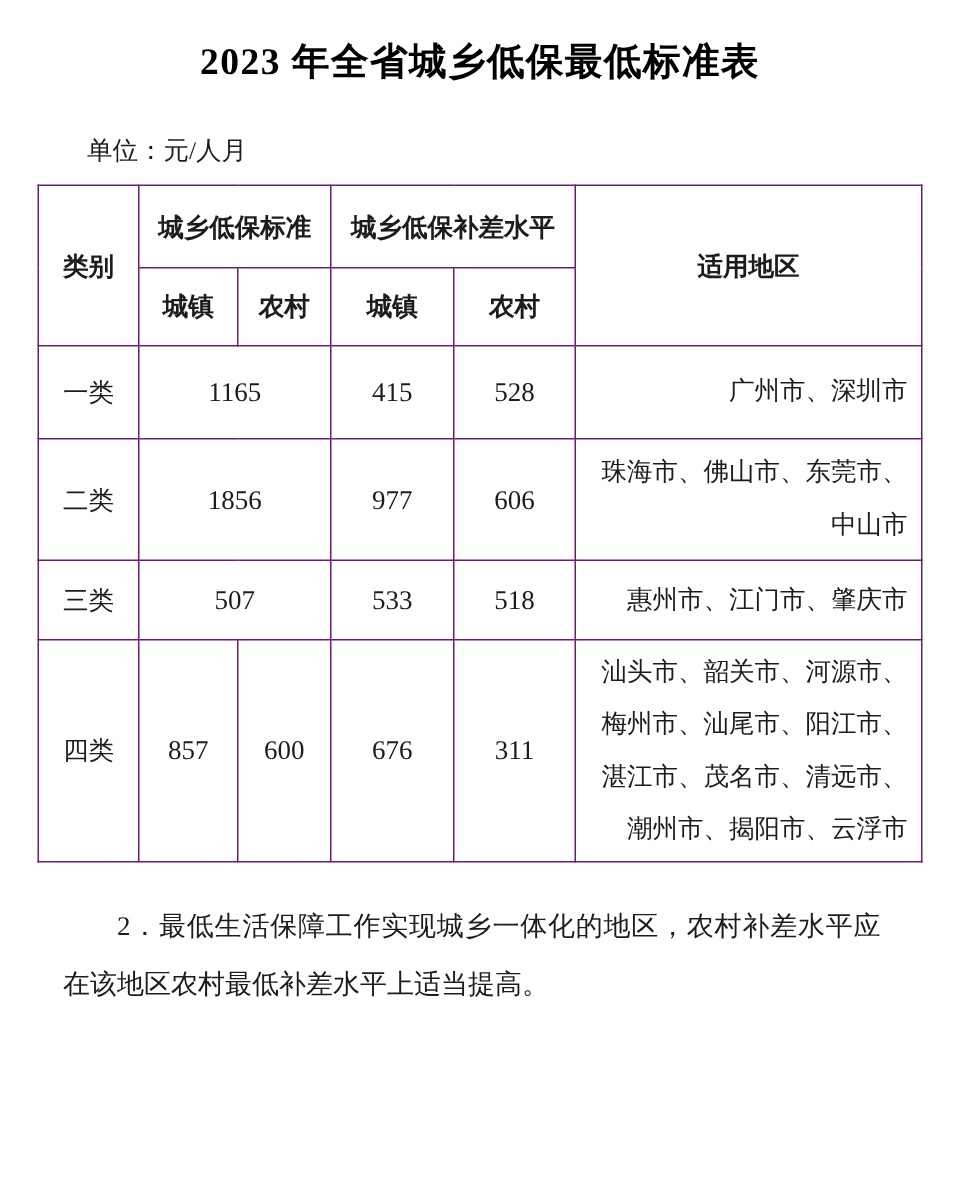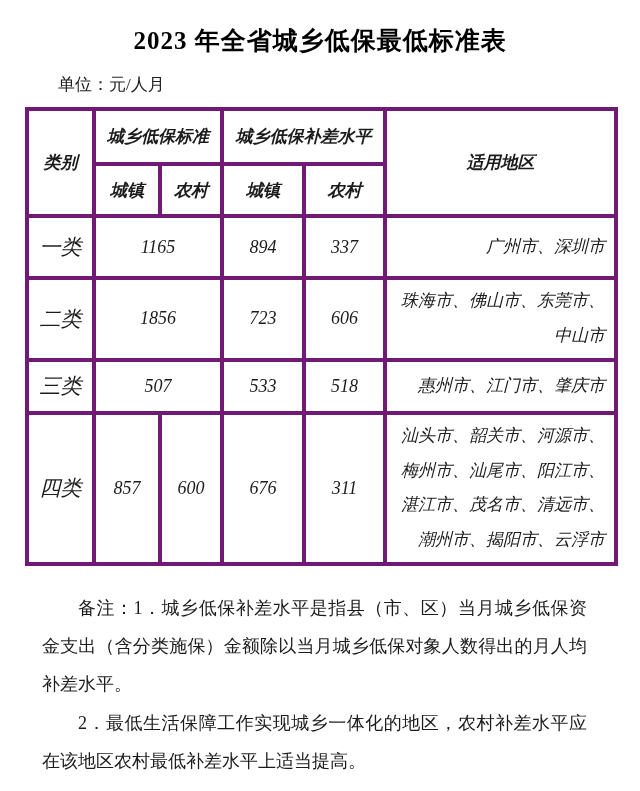--- a/index.html
+++ b/index.html
@@ -17,51 +17,50 @@
     padding-top: 24px;
     text-align: center;
     font-family: "Liberation Serif", "DejaVu Serif", serif;
     font-weight: bold;
     font-size: 25px;
     letter-spacing: 1px;
     color: #000000;
   }
 
   .unit-label {
-    margin: 16px 0 0 58px;
+    margin: 32px 0 0 58px;
     font-size: 17px;
     color: #1c1c1c;
   }
 
   table.std-table {
     margin: 11px 0 0 25px;
     width: 589px;
     border-collapse: collapse;
     table-layout: fixed;
   }
   .std-table th, .std-table td {
-    border: 4px solid #701a75;
+    border: 1px solid #701a75;
     text-align: center;
     vertical-align: middle;
     color: #1c1c1c;
-    font-style: italic;
   }
   .std-table th {
     font-family: "Liberation Sans", "DejaVu Sans", sans-serif;
     font-weight: 600;
     font-size: 17px;
   }
   .hrow1 { height: 55px; }
   .hrow2 { height: 52px; }
   .row-a { height: 62px; }
   .row-b { height: 81px; }
   .row-c { height: 53px; }
   .row-d { height: 144px; }
 
-  td.cat { font-size: 21px; }
+  td.cat { font-size: 17px; }
   td.num {
     font-family: "Liberation Serif", "DejaVu Serif", serif;
     font-size: 18px;
   }
   td.regions {
     text-align: right;
     padding: 4px 9px 4px 11px;
     font-size: 17px;
     line-height: 2.05;
   }
@@ -107,28 +106,28 @@
         <th>城镇</th>
         <th>农村</th>
         <th>城镇</th>
         <th>农村</th>
       </tr>
     </thead>
     <tbody>
       <tr class="row-a">
         <td class="cat">一类</td>
         <td class="num" colspan="2">1165</td>
-        <td class="num">894</td>
-        <td class="num">337</td>
+        <td class="num">415</td>
+        <td class="num">528</td>
         <td class="regions">广州市、深圳市</td>
       </tr>
       <tr class="row-b">
         <td class="cat">二类</td>
         <td class="num" colspan="2">1856</td>
-        <td class="num">723</td>
+        <td class="num">977</td>
         <td class="num">606</td>
         <td class="regions">珠海市、佛山市、东莞市、中山市</td>
       </tr>
       <tr class="row-c">
         <td class="cat">三类</td>
         <td class="num" colspan="2">507</td>
         <td class="num">533</td>
         <td class="num">518</td>
         <td class="regions">惠州市、江门市、肇庆市</td>
       </tr>
@@ -137,17 +136,16 @@
         <td class="num">857</td>
         <td class="num">600</td>
         <td class="num">676</td>
         <td class="num">311</td>
         <td class="regions">汕头市、韶关市、河源市、梅州市、汕尾市、阳江市、湛江市、茂名市、清远市、潮州市、揭阳市、云浮市</td>
       </tr>
     </tbody>
   </table>
 
   <div class="notes">
-    <p>备注：1．城乡低保补差水平是指县（市、区）当月城乡低保资金支出（含分类施保）金额除以当月城乡低保对象人数得出的月人均补差水平。</p>
     <p>2．最低生活保障工作实现城乡一体化的地区，农村补差水平应在该地区农村最低补差水平上适当提高。</p>
   </div>
 
 </div>
 
 </body></html>

